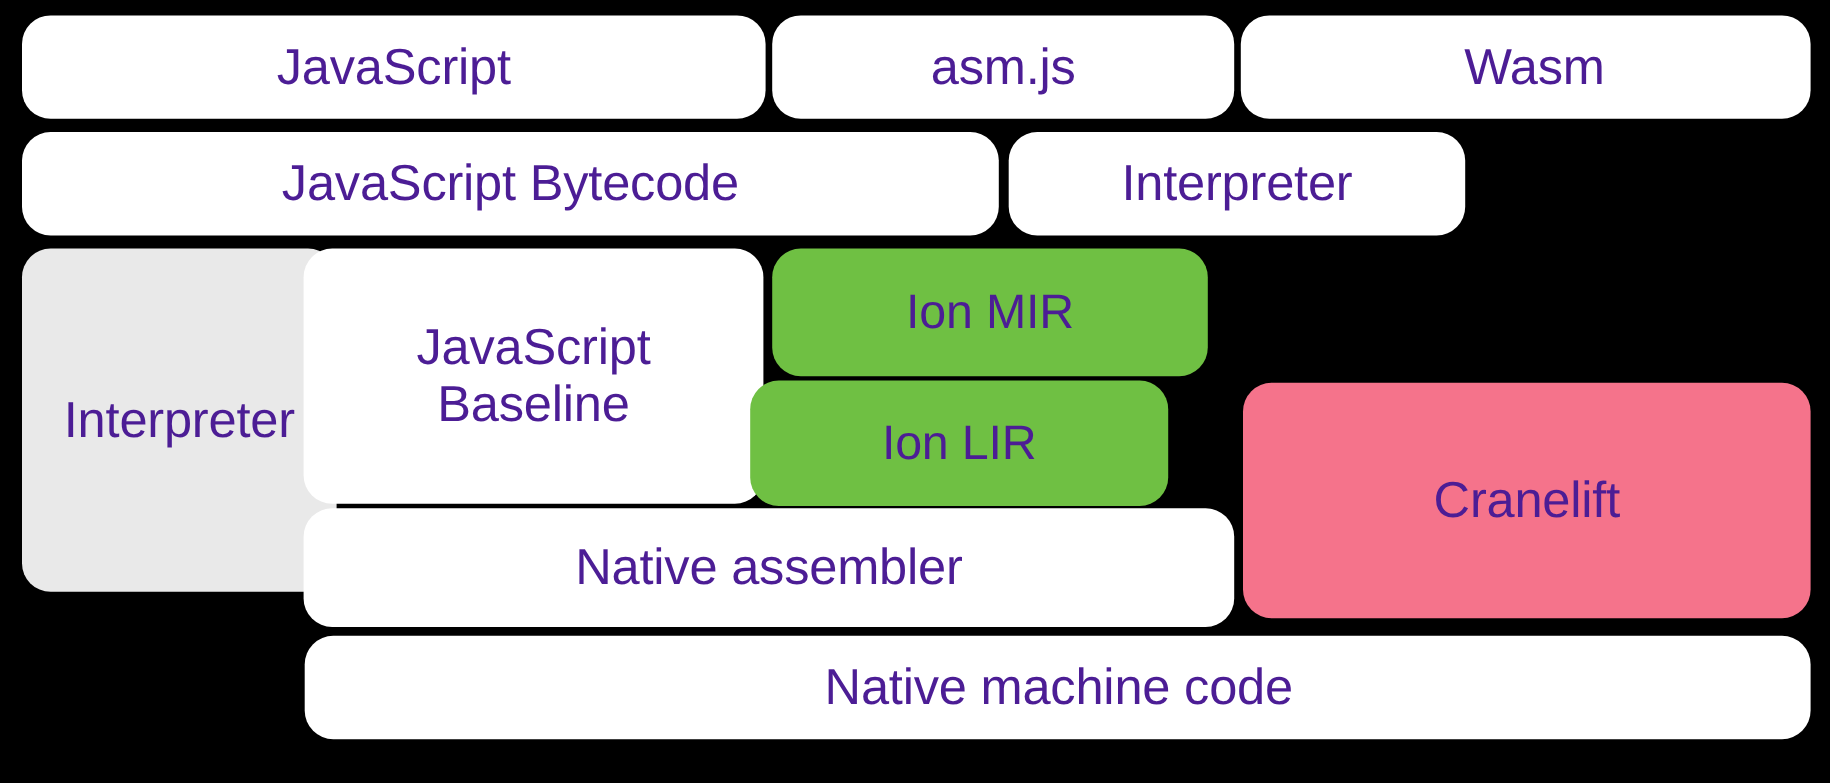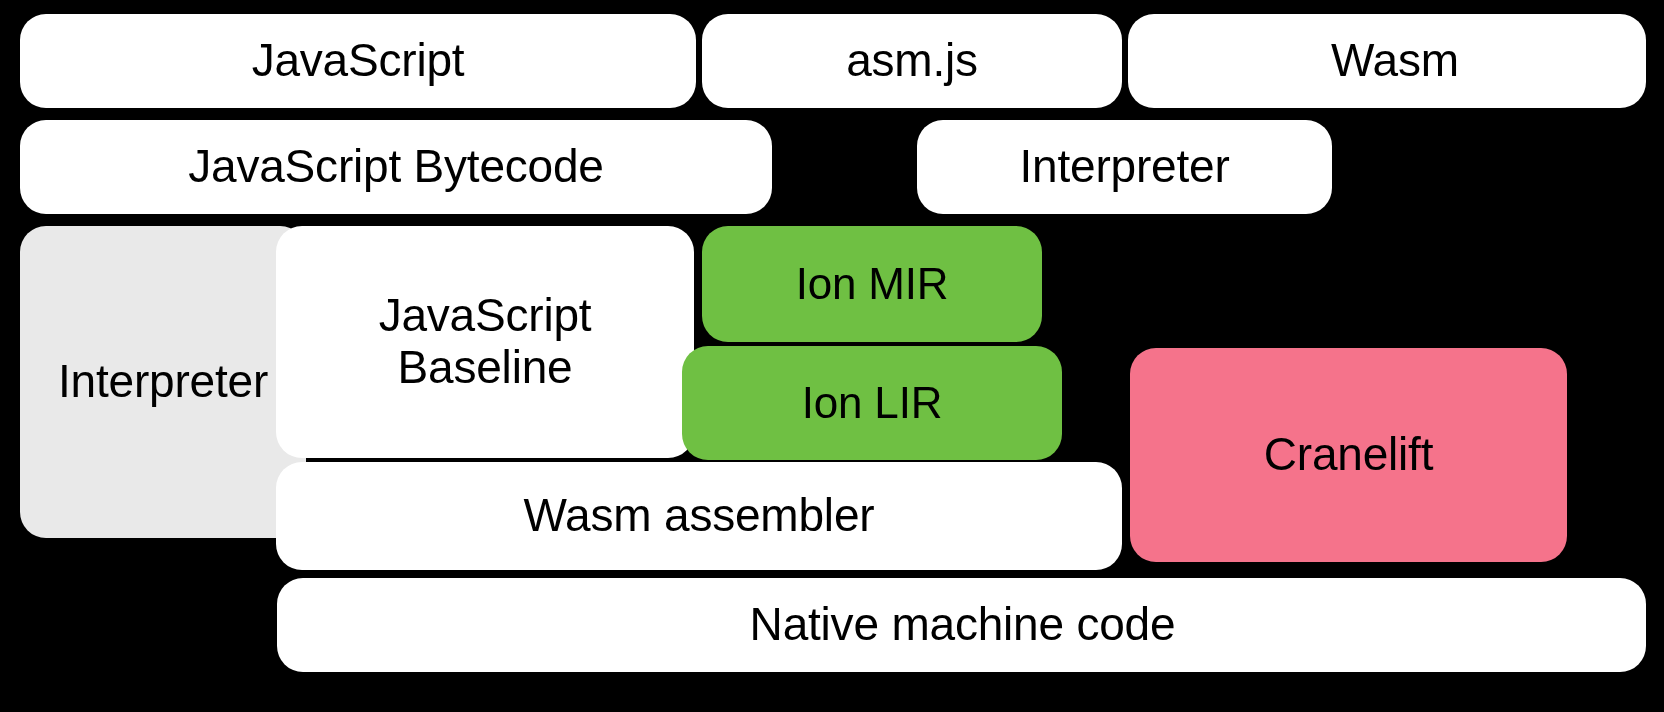--- a/index.html
+++ b/index.html
@@ -17,21 +17,21 @@
     font-family: "Liberation Sans", "DejaVu Sans", sans-serif;
   }
   .box {
     position: absolute;
     box-sizing: border-box;
     display: flex;
     align-items: center;
     justify-content: center;
     text-align: center;
     border-radius: 26px;
-    color: #000000;
+    color: #4c1d95;
     font-size: 44px;
     font-weight: 400;
     line-height: 1.12;
     letter-spacing: -0.2px;
     white-space: pre-line;
     padding: 2px 10px;
     user-select: none;
   }
   .fill-white { background: #ffffff; }
   .fill-gray  { background: #e9e9e9; }
@@ -42,32 +42,32 @@
 <body>
 
 <div id="stage">
 
   <div class="box fill-white" style="left:20px; top:14px; width:676px; height:94px; font-size:46px;">JavaScript</div>
 
   <div class="box fill-white" style="left:702px; top:14px; width:420px; height:94px; font-size:46px;">asm.js</div>
 
   <div class="box fill-white" style="left:1128px; top:14px; width:518px; height:94px; font-size:46px;padding-left:26px;">Wasm</div>
 
-  <div class="box fill-white" style="left:20px; top:120px; width:752px; height:94px; font-size:46px;">JavaScript Bytecode</div>
+  <div class="box fill-white" style="left:20px; top:120px; width:888px; height:94px; font-size:46px;">JavaScript Bytecode</div>
 
   <div class="box fill-white" style="left:917px; top:120px; width:415px; height:94px; font-size:46px;">Interpreter</div>
 
   <div class="box fill-gray" style="left:20px; top:226px; width:286px; height:312px; font-size:46px;">Interpreter</div>
 
   <div class="box fill-white" style="left:276px; top:226px; width:418px; height:232px; font-size:46px;">JavaScript
 Baseline</div>
 
-  <div class="box fill-green" style="left:702px; top:226px; width:340px; height:116px; font-size:44px;">Ion MIR</div>
+  <div class="box fill-green" style="left:702px; top:226px; width:396px; height:116px; font-size:44px;">Ion MIR</div>
 
   <div class="box fill-green" style="left:682px; top:346px; width:380px; height:114px; font-size:44px;">Ion LIR</div>
 
-  <div class="box fill-pink" style="left:1130px; top:348px; width:437px; height:214px; font-size:46px;">Cranelift</div>
+  <div class="box fill-pink" style="left:1130px; top:348px; width:516px; height:214px; font-size:46px;">Cranelift</div>
 
-  <div class="box fill-white" style="left:276px; top:462px; width:846px; height:108px; font-size:46px;">Wasm assembler</div>
+  <div class="box fill-white" style="left:276px; top:462px; width:846px; height:108px; font-size:46px;">Native assembler</div>
 
   <div class="box fill-white" style="left:277px; top:578px; width:1369px; height:94px; font-size:46px;padding-left:12px;">Native machine code</div>
 
 </div>
 
 </body></html>

